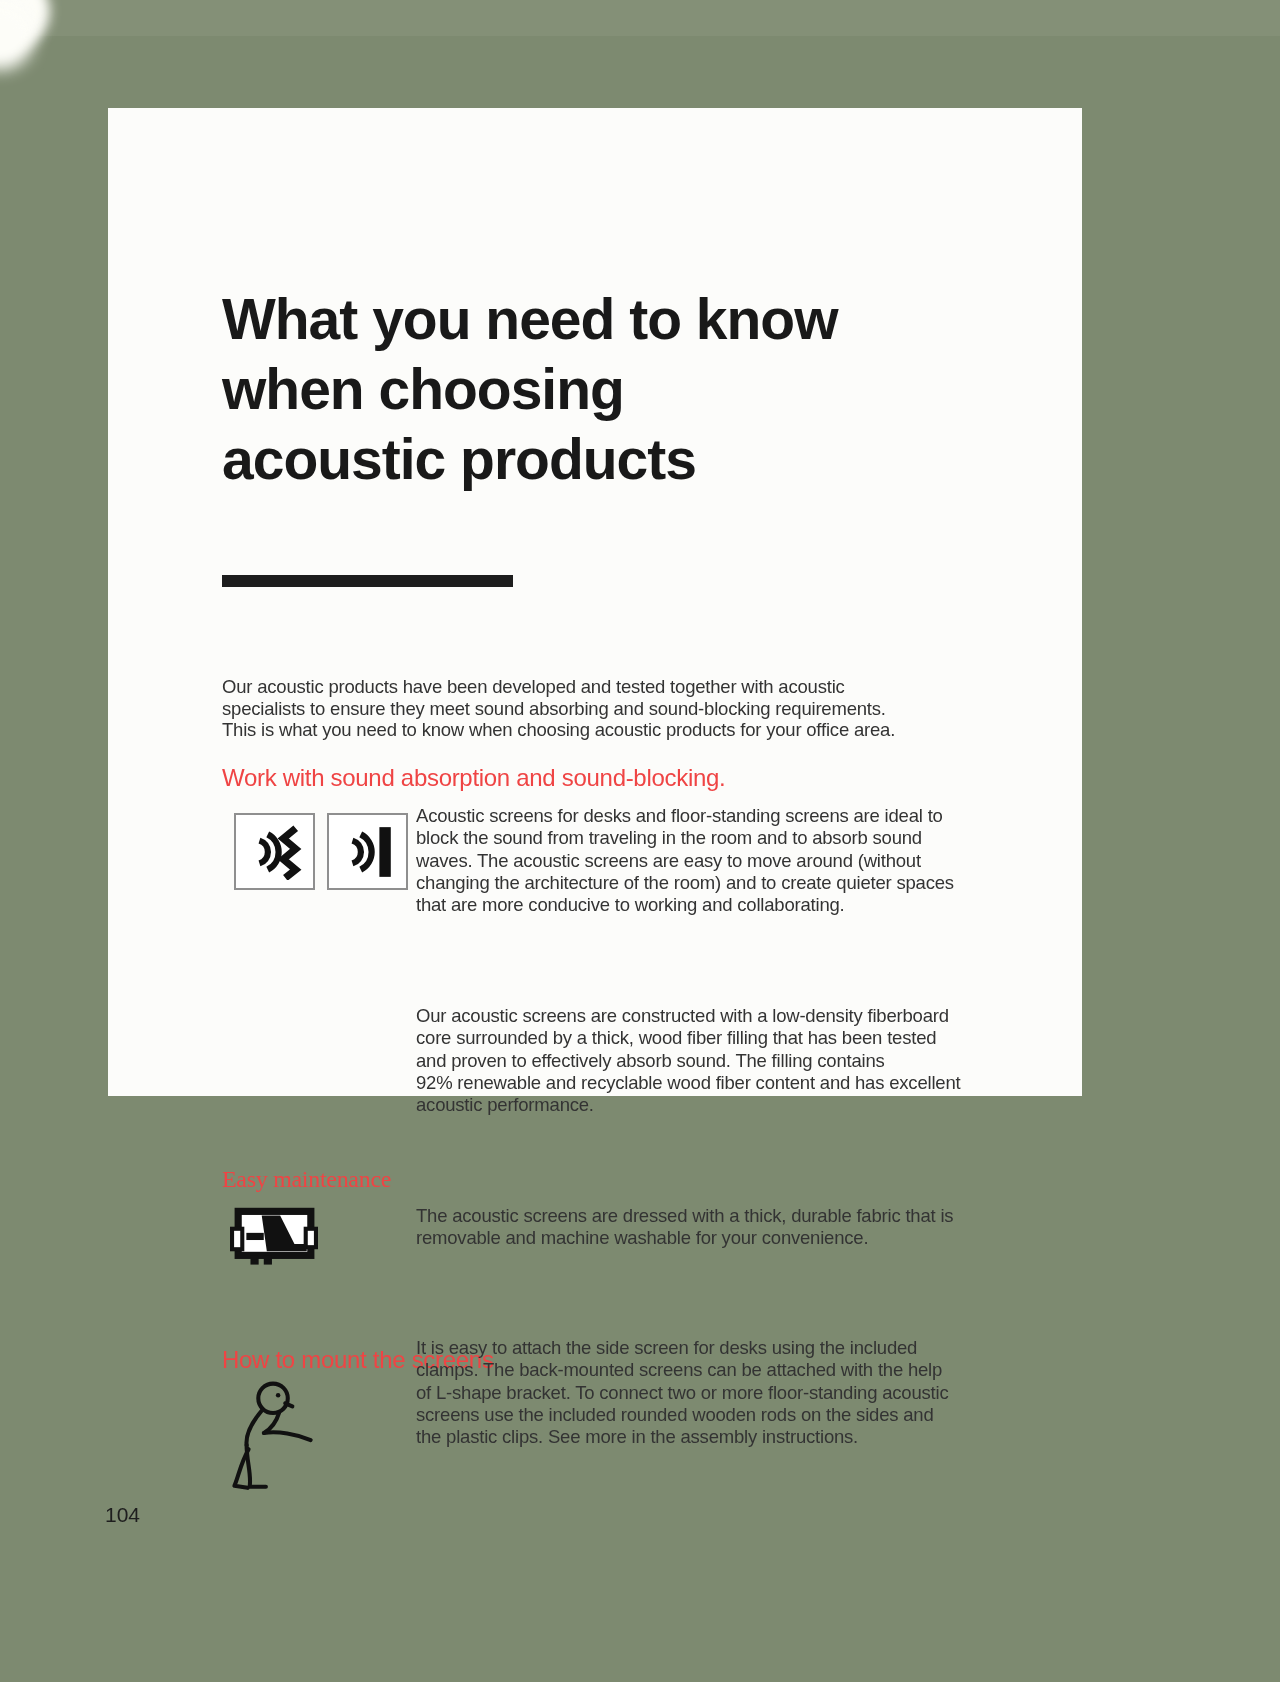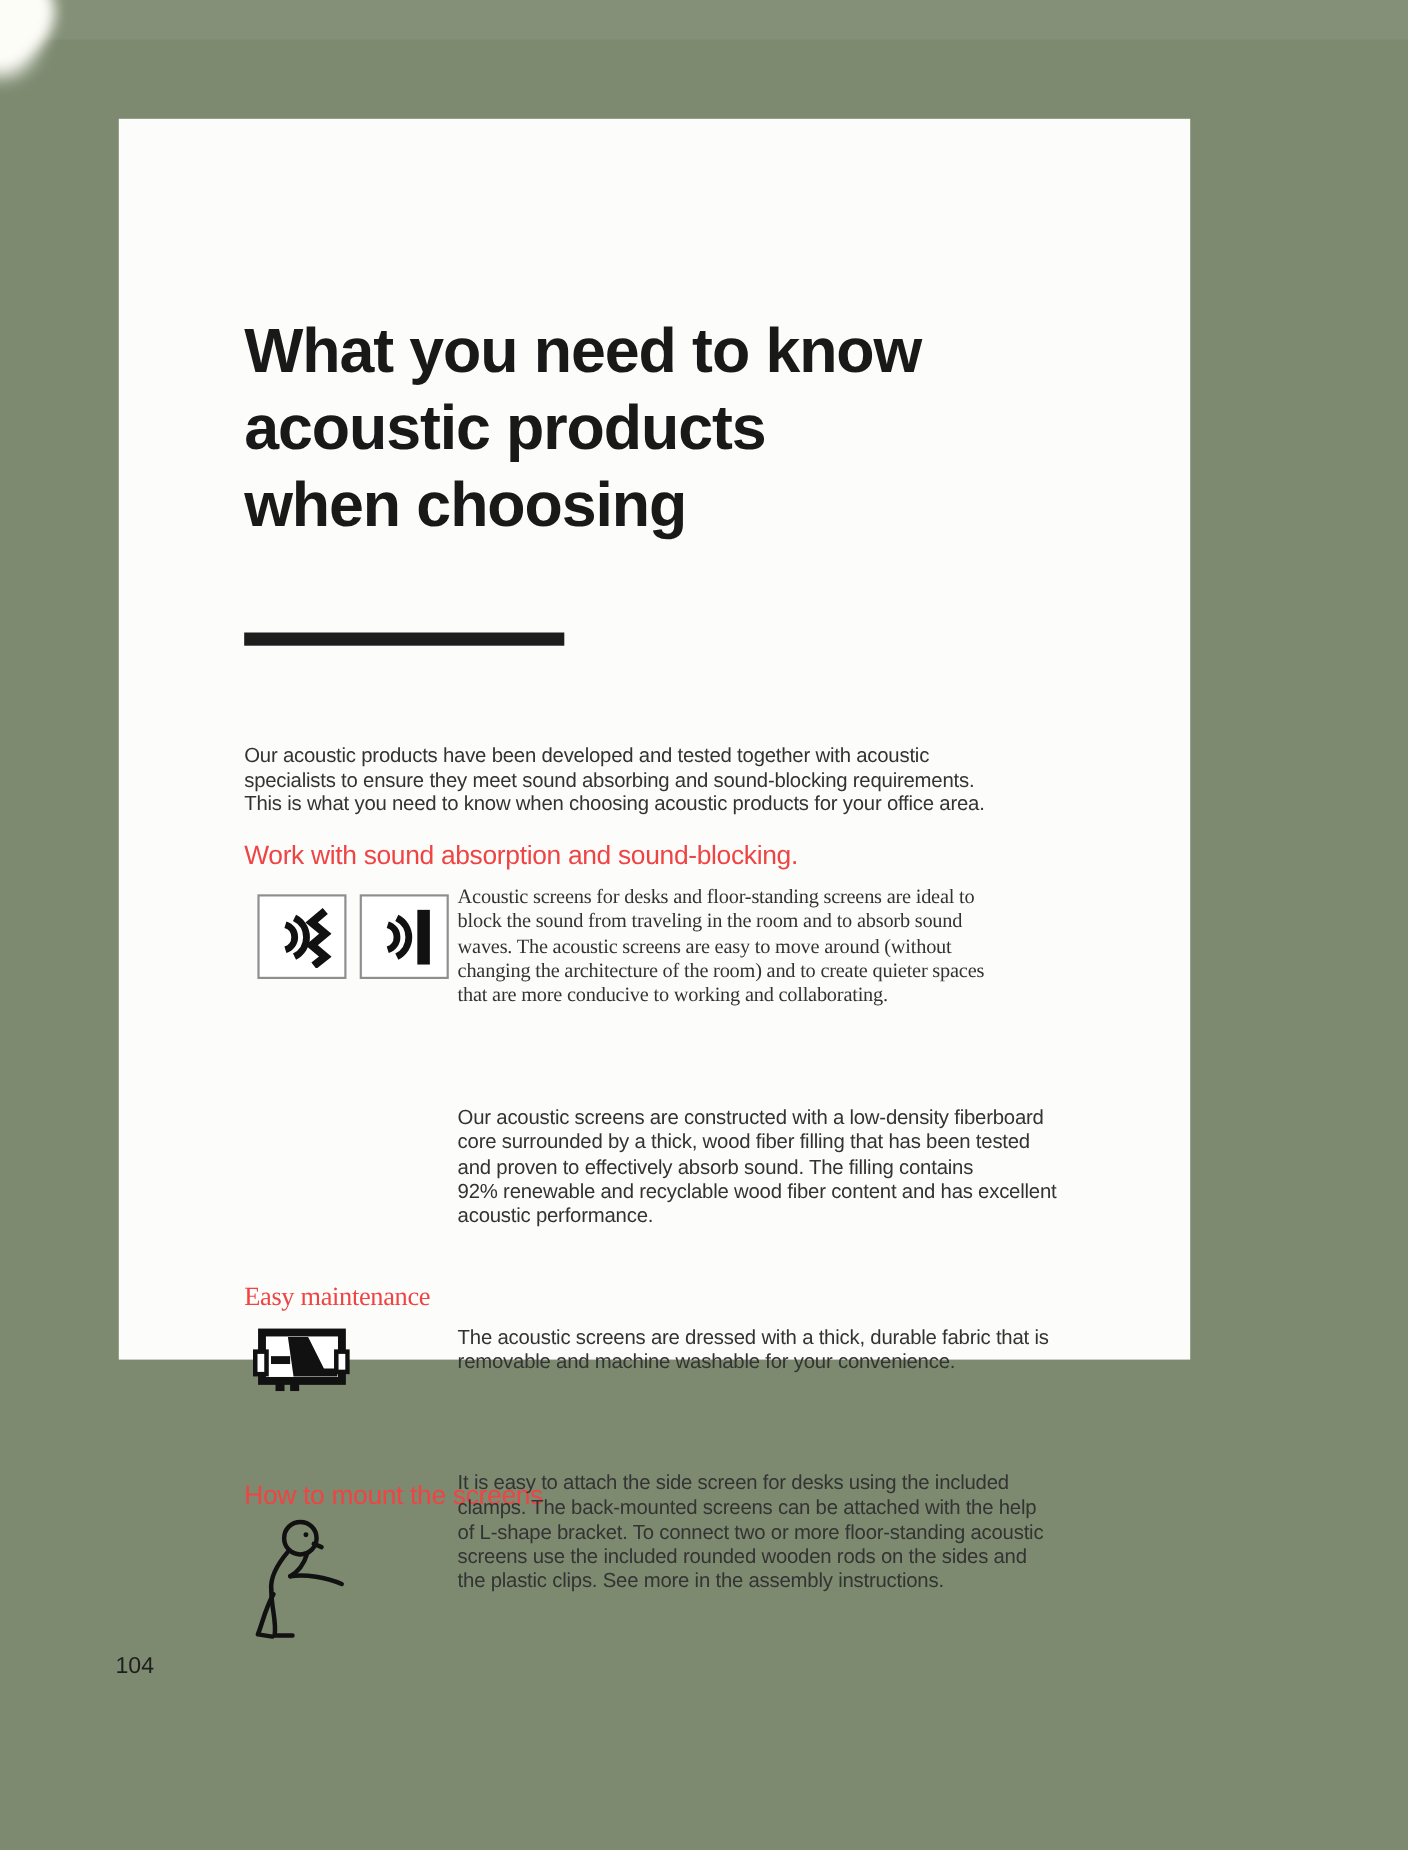--- a/index.html
+++ b/index.html
@@ -2,35 +2,35 @@
 <html><head>
 <meta charset="utf-8">
 <style>
   html,body{margin:0;padding:0;}
   body{font-family:"Liberation Sans","DejaVu Sans",sans-serif;}
   .canvas{position:relative;width:1280px;height:1682px;background:#7d8a70;overflow:hidden;}
   .top-band{position:absolute;left:0;top:0;width:100%;height:36px;background:rgba(255,255,255,0.055);}
   .blob{position:absolute;background:#fdfdf8;border-radius:50%;filter:blur(6px);}
   .blob1{left:-30px;top:-28px;width:80px;height:78px;}
   .blob2{left:-34px;top:4px;width:68px;height:66px;filter:blur(8px);}
-  .card{position:absolute;left:108px;top:108px;width:974px;height:1128px;background:#fcfcfa;}
+  .card{position:absolute;left:108px;top:108px;width:974px;height:988px;background:#fcfcfa;}
   .title{position:absolute;left:114px;top:176px;margin:0;font-size:57px;line-height:70px;
          font-weight:700;letter-spacing:-1px;color:#191919;}
   .tline{display:block;}
   .rule{position:absolute;left:114px;top:467px;width:291px;height:12px;background:#1d1d1d;}
   .intro{position:absolute;left:114px;top:568px;width:740px;margin:0;font-size:18.5px;
          line-height:21.6px;color:#333;white-space:pre-line;letter-spacing:-0.2px;}
   .h{position:absolute;left:114px;margin:0;font-size:24px;font-weight:400;color:#ef4444;letter-spacing:-0.3px;}
   .s1h{top:656px;}
   .s2h{top:856px;}
   .s3h{top:1058px;font-family:Liberation Serif, serif;}
   .s4h{top:1238px;}
   .body{position:absolute;left:308px;margin:0;font-size:18.5px;line-height:22.3px;color:#333;
         white-space:pre-line;width:620px;letter-spacing:-0.2px;}
-  .s1b{top:697px;font-family:Liberation Serif, serif;}
+  .s1b{top:697px;}
   .s2b{top:897px;}
   .s3b{top:1097px;}
   .s4b{top:1229px;}
   .iconbox{position:absolute;width:77px;height:73px;background:#fff;border:2px solid #8f8f8f;
            display:flex;align-items:center;justify-content:center;}
   .abs1{left:126px;top:705px;}
   .abs2{left:219px;top:705px;}
   .icon-wash{position:absolute;left:122px;top:1098px;width:88px;height:66px;}
   .icon-person{position:absolute;left:112px;top:1270px;width:102px;height:120px;}
   .pagenum{position:absolute;left:105px;top:1503px;font-size:21px;color:#1e1e1e;}
@@ -40,22 +40,22 @@
 
 <div class="canvas">
   <div class="top-band"></div>
   <div class="blob blob1"></div>
   <div class="blob blob2"></div>
 
   <div class="card">
 
     <h1 class="title">
       <span class="tline">What you need to know</span>
+      <span class="tline">when choosing</span>
       <span class="tline">acoustic products</span>
-      <span class="tline">when choosing</span>
     </h1>
 
     <div class="rule"></div>
 
     <p class="intro">Our acoustic products have been developed and tested together with acoustic
 specialists to ensure they meet sound absorbing and sound-blocking requirements.
 This is what you need to know when choosing acoustic products for your office area.</p>
 
     <h2 class="h s1h">Work with sound absorption and sound-blocking.</h2>
 

